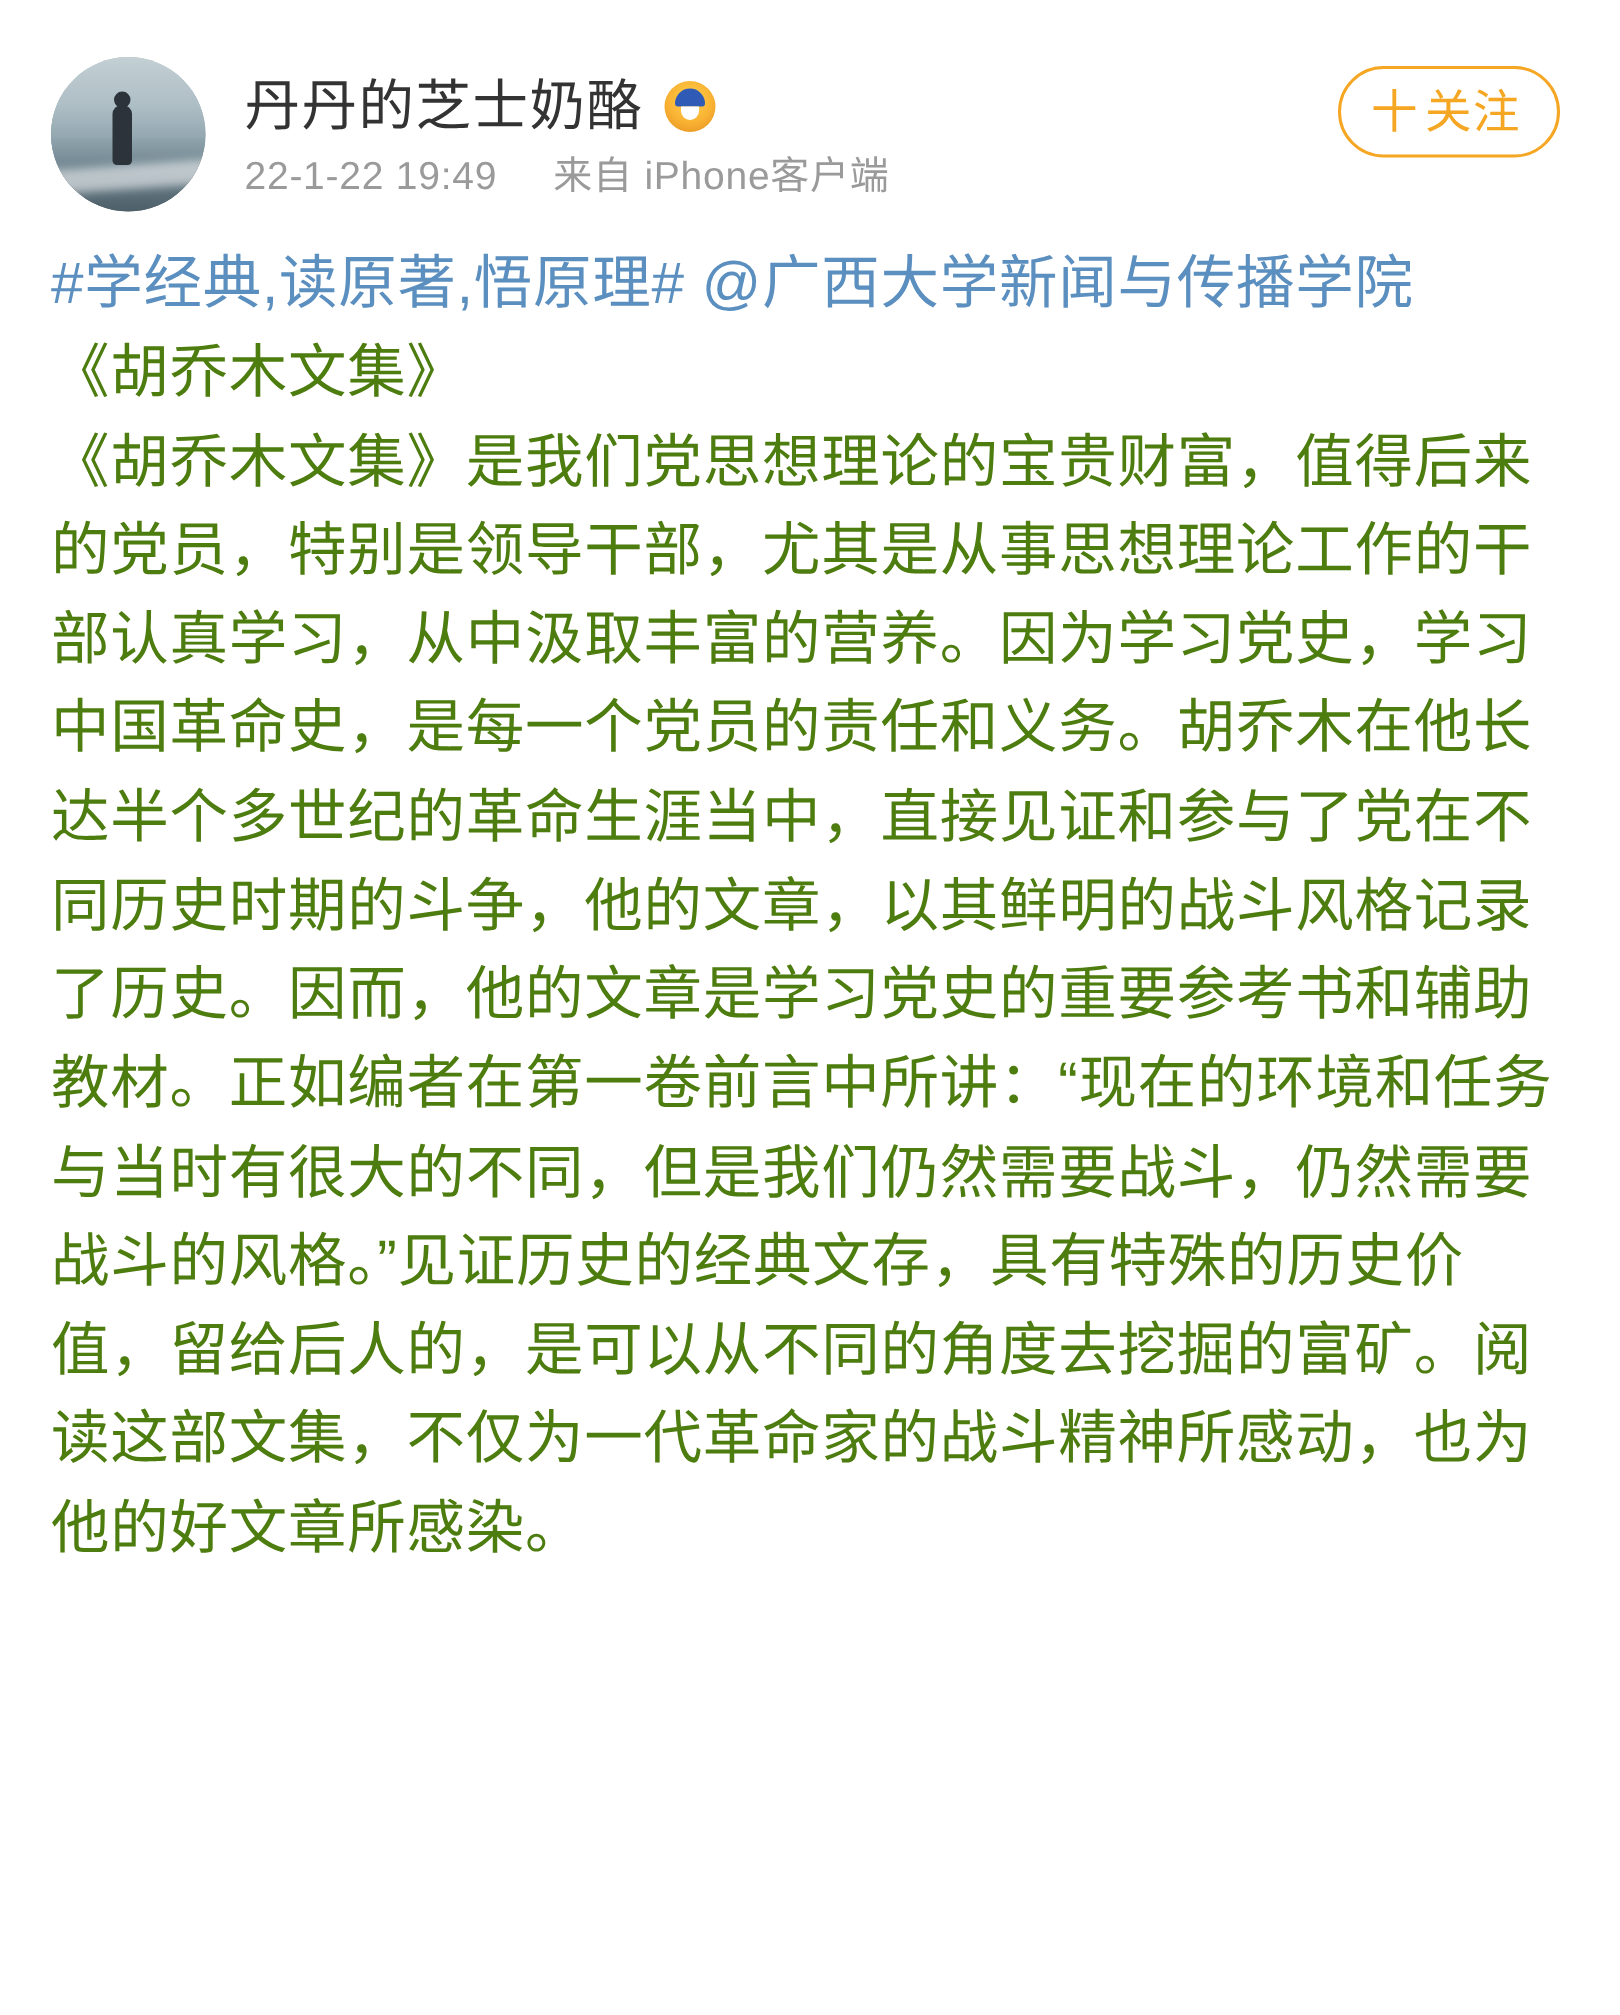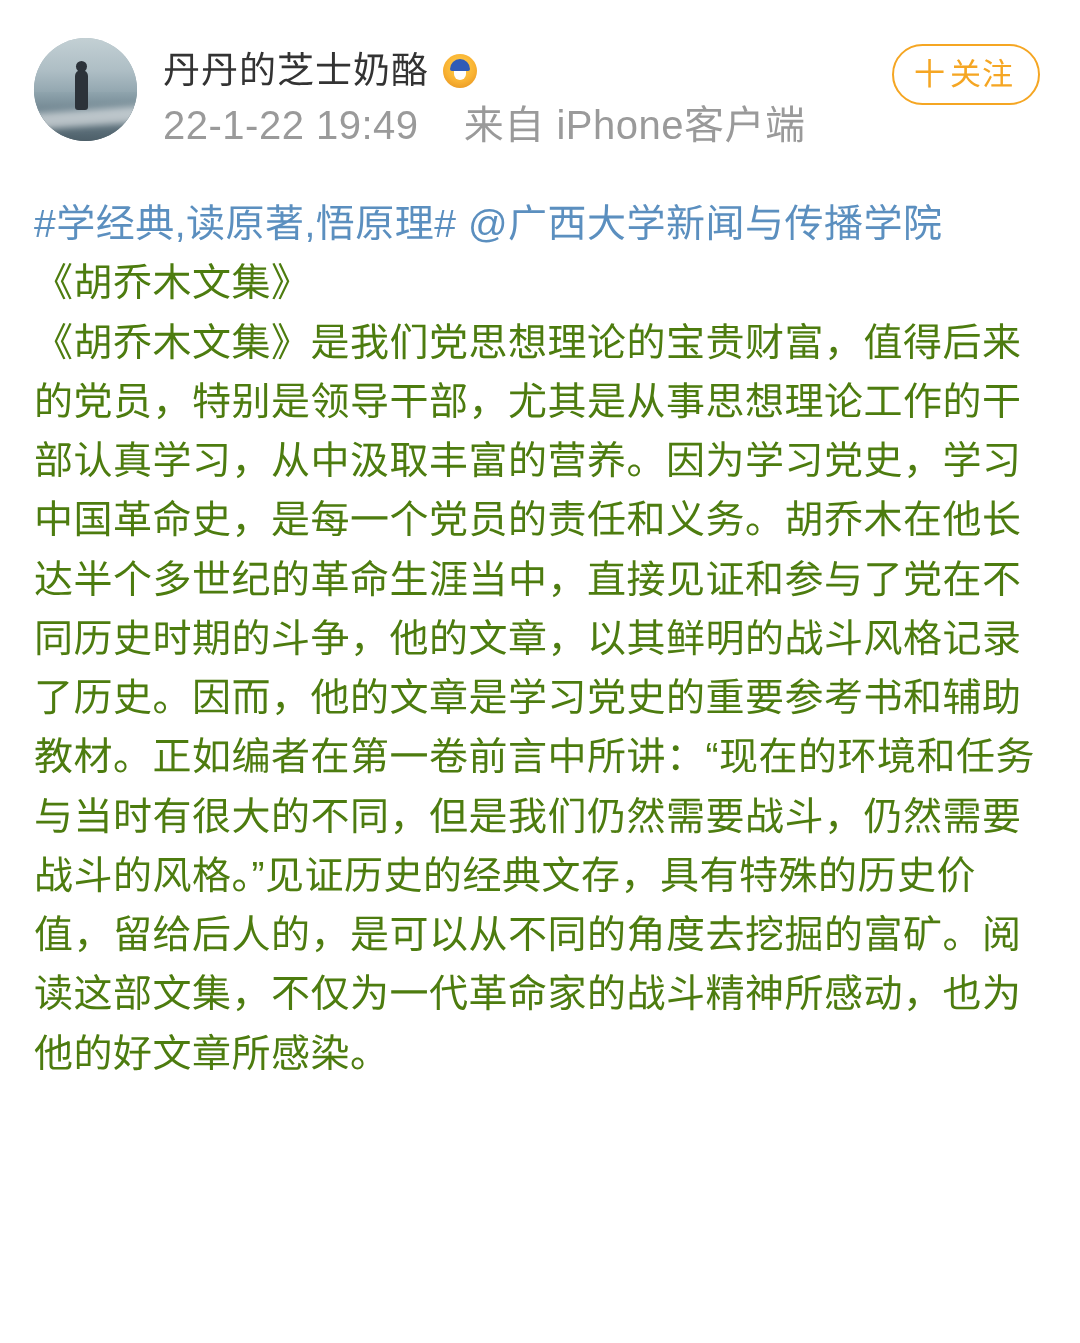--- a/index.html
+++ b/index.html
@@ -118,21 +118,21 @@
   }
   .badge-icon:after {
     content: "";
     position: absolute;
     left: 11px; top: 17px;
     width: 12px; height: 9px;
     background: #fff;
     border-radius: 0 0 6px 6px;
   }
   .meta-row {
-    font-size: 40px;
+    font-size: 26px;
     color: #9a9a9a;
     line-height: 1.1;
     letter-spacing: 0.5px;
     white-space: nowrap;
   }
   .meta-row .sep {
     display: inline-block;
     width: 22px;
   }
   .follow-btn {
@@ -151,21 +151,20 @@
     white-space: nowrap;
     letter-spacing: 1px;
   }
   .follow-btn .plus {
     font-size: 31px;
     margin-right: 4px;
     line-height: 1;
   }
   
   .content {
-    margin-top: 34px;
     font-size: 39px;
     line-height: 1.52;
     color: #222222;
     letter-spacing: 0.5px;
     word-break: break-word;
   }
   .topic-line {
     color: #5b8fbf;
   }
   .topic-line .topic,

